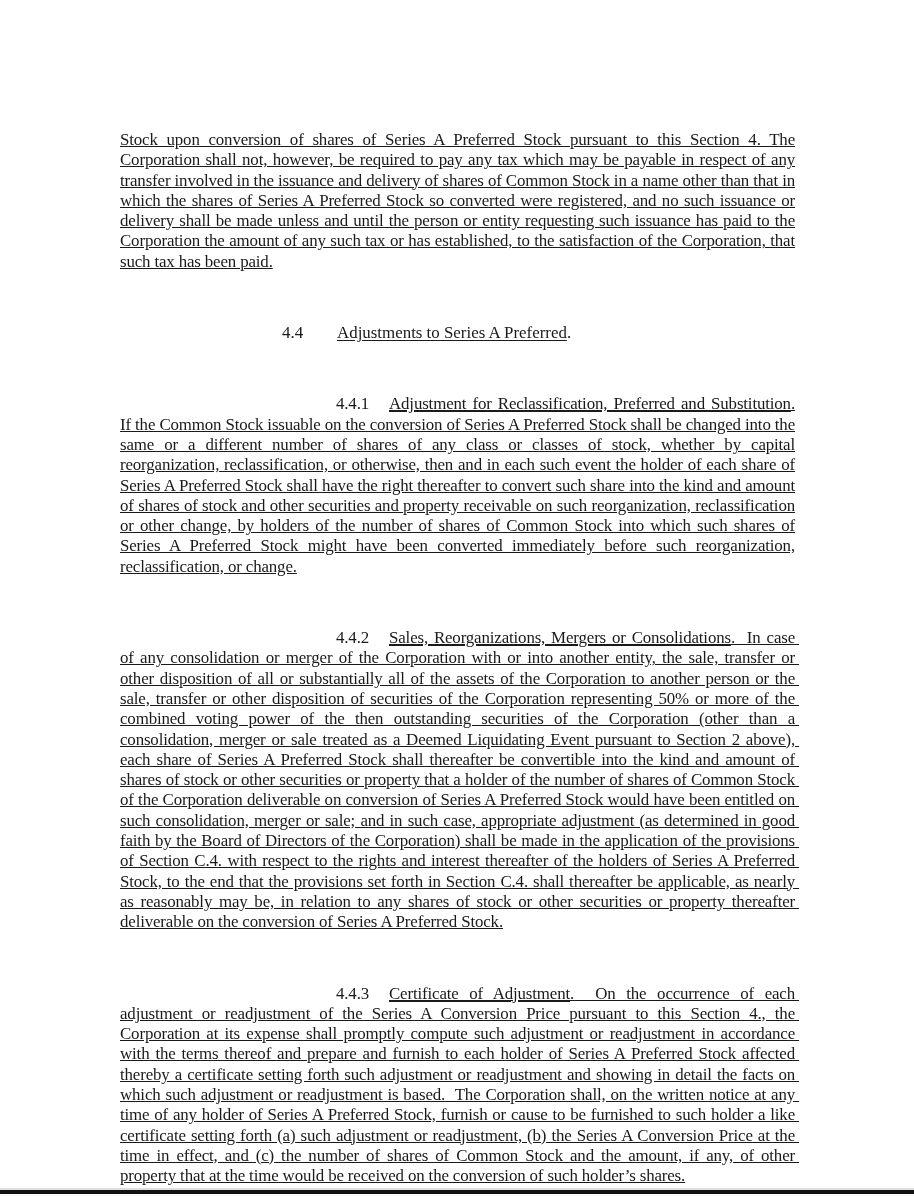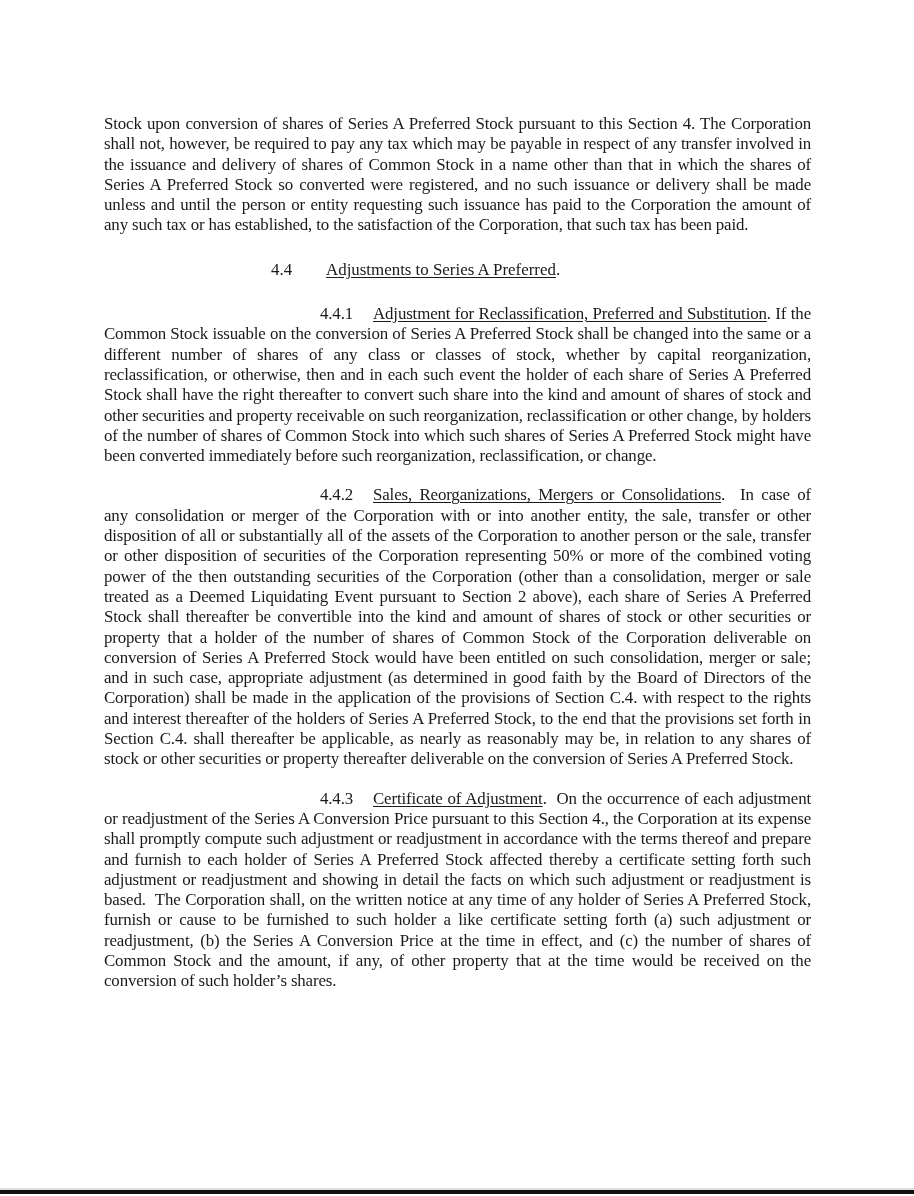--- a/index.html
+++ b/index.html
@@ -19,30 +19,31 @@
       position: absolute;
       left: 104px;
       top: 114px;
       width: 707px;
     }
     .para {
       font-size: 16.9px;
       line-height: 20.3px;
       text-align: justify;
       text-align-last: left;
-      margin: 0;
+      margin: 16px;
       letter-spacing: -0.15px;
+      text-decoration: underline;
     }
     .gap-a { height: 20px; }
     .gap-b { height: 20px; }
     .gap-c { height: 19px; }
     .heading-44 {
       font-size: 16.9px;
       line-height: 20.3px;
-      margin: 4px;
+      margin: 15px;
       padding-left: 163px;
     }
     .heading-44 .num {
       display: inline-block;
       width: 55px;
     }
     .u { text-decoration: underline; text-underline-offset: 2px; }
     .sub-num {
       display: inline-block;
       padding-left: 216px;

